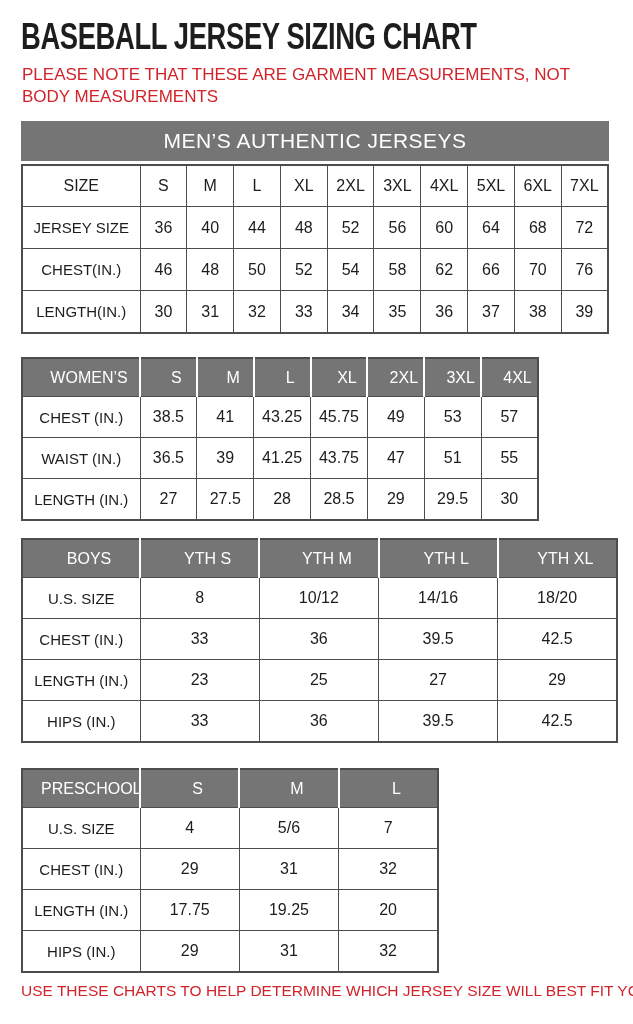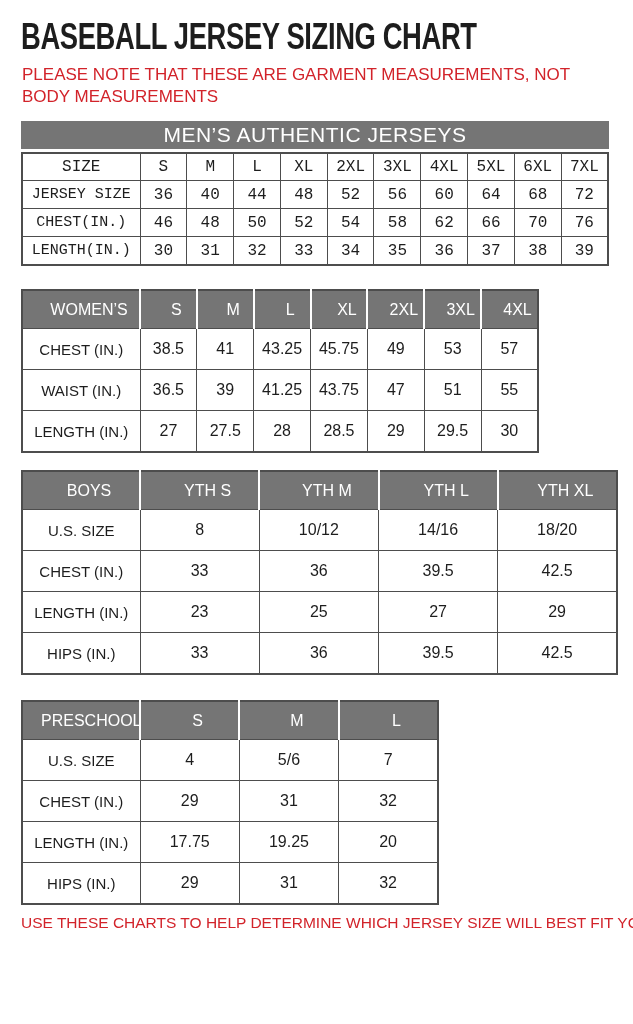--- a/index.html
+++ b/index.html
@@ -30,21 +30,21 @@
   }
   .note {
     color: var(--accent);
     font-size: 17px;
     line-height: 1.32;
     width: 596px;
     margin: 9px 0 12px 1px;
   }
   .banner {
     width: 588px;
-    height: 28px;
+    height: 40px;
     background: var(--gray);
     color: #ffffff;
     font-size: 21px;
     letter-spacing: 0.5px;
     display: flex;
     align-items: center;
     justify-content: center;
     margin-bottom: 3px;
   }
 
@@ -61,21 +61,21 @@
     padding: 0 2px;
     font-size: 16px;
     height: 41px;
     color: var(--text);
     background: #ffffff;
   }
   tbody th { font-size: 15px; white-space: pre-line; }
   thead th { font-size: 16px; }
 
   table.mens { width: 588px; }
-  .mens th, .mens td { height: 28px; font-family: Liberation Mono, monospace; }
+  .mens th, .mens td { height: 42px; }
 
   table.womens { width: 518px; margin-top: 23px; }
   table.boys { width: 597px; margin-top: 17px; }
   table.preschool { width: 418px; margin-top: 25px; }
 
   .gray-head thead th {
     background: var(--gray);
     color: #ffffff;
     height: 39px;
     border-left: 2px solid #ffffff;

